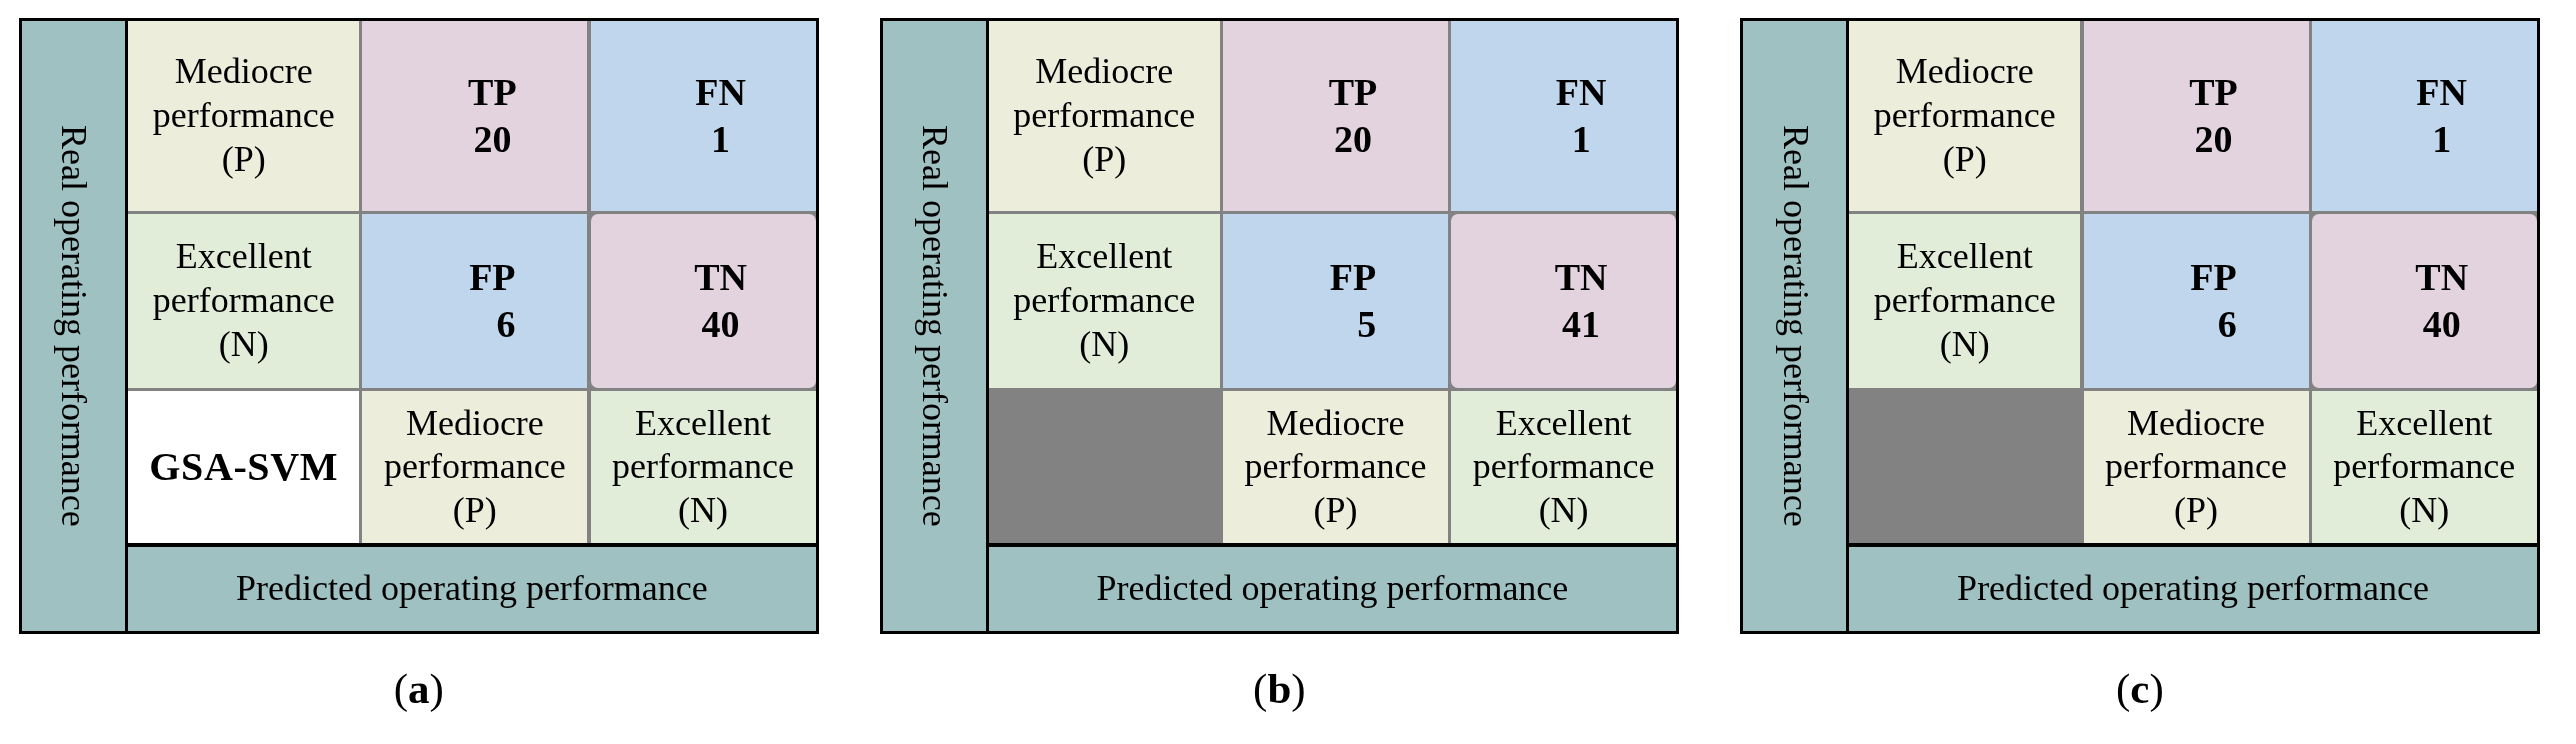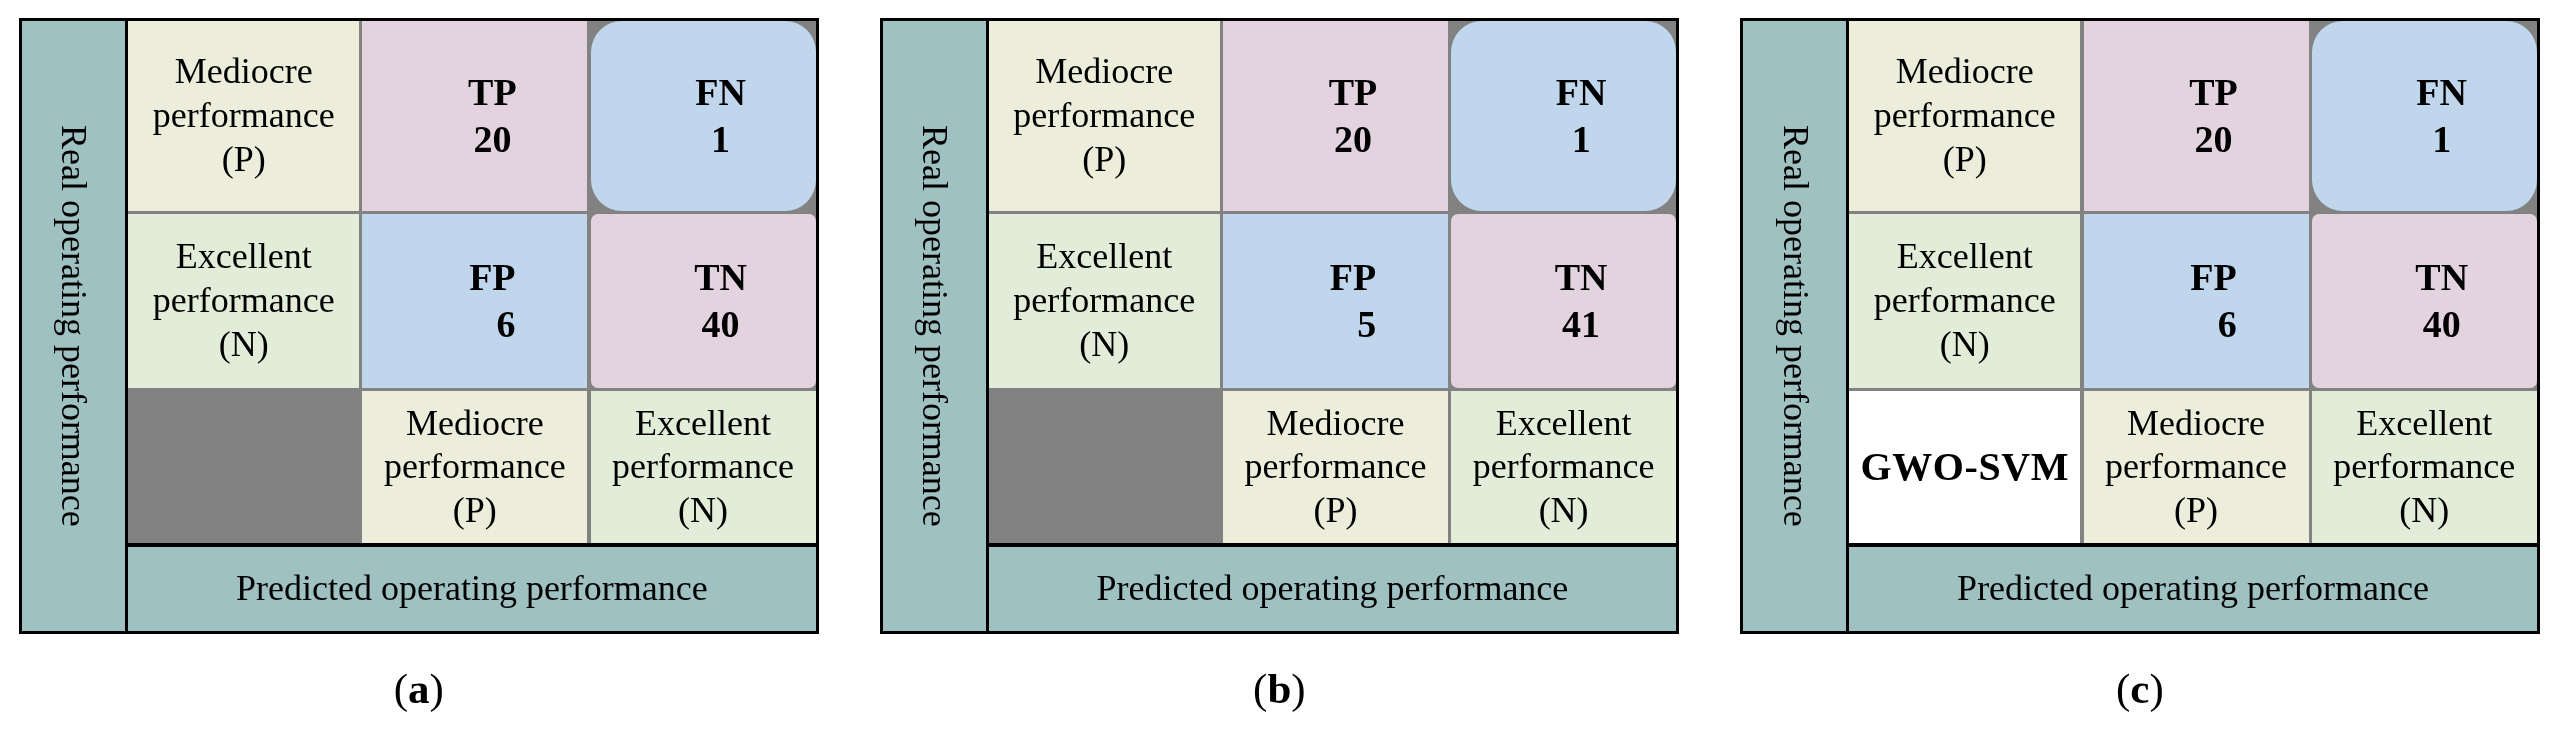--- a/index.html
+++ b/index.html
@@ -50,21 +50,21 @@
     writing-mode: vertical-rl;
     font-size: 36px;
   }
   .footer {
     grid-column: 2 / 5;
     grid-row: 4;
     background: var(--teal, #9FC1C2);
   }
   .r1c2 { grid-column: 2; grid-row: 1; }
   .r1c3 { grid-column: 3; grid-row: 1; }
-  .r1c4 { grid-column: 4; grid-row: 1; border-radius: 31px; }
+  .r1c4 { grid-column: 4; grid-row: 1; }
   .r2c2 { grid-column: 2; grid-row: 2; }
   .r2c3 { grid-column: 3; grid-row: 2; text-align: right; }
   .r2c4 { grid-column: 4; grid-row: 2; border-radius: 7px; }
   .r3c2 { grid-column: 2; grid-row: 3; }
   .r3c3 { grid-column: 3; grid-row: 3; }
   .r3c4 { grid-column: 4; grid-row: 3; }
   .bg-beige { background: var(--beige, #ECEDDA); }
   .bg-green { background: var(--green, #E2EDD9); }
   .bg-pink  { background: var(--pink,  #E2D3DF); }
   .bg-blue  { background: var(--blue,  #BFD6EC); }
@@ -118,20 +118,21 @@
 20</div>
       <div class="cell r1c4 bg-blue metric">FN
 1</div>
       <div class="cell r2c2 bg-green">Excellent
 performance
 (N)</div>
       <div class="cell r2c3 bg-blue metric">FP
 6</div>
       <div class="cell r2c4 bg-pink metric">TN
 40</div>
+      <div class="cell r3c2 bg-white model">GSA-SVM</div>
       <div class="cell r3c3 bg-beige">Mediocre
 performance
 (P)</div>
       <div class="cell r3c4 bg-green">Excellent
 performance
 (N)</div>
       <div class="cell footer">Predicted operating performance</div>
       <div class="black-v"></div>
       <div class="black-h"></div>
     </div>
@@ -178,21 +179,20 @@
 20</div>
       <div class="cell r1c4 bg-blue metric">FN
 1</div>
       <div class="cell r2c2 bg-green">Excellent
 performance
 (N)</div>
       <div class="cell r2c3 bg-blue metric">FP
 6</div>
       <div class="cell r2c4 bg-pink metric">TN
 40</div>
-      <div class="cell r3c2 bg-white model">GWO-SVM</div>
       <div class="cell r3c3 bg-beige">Mediocre
 performance
 (P)</div>
       <div class="cell r3c4 bg-green">Excellent
 performance
 (N)</div>
       <div class="cell footer">Predicted operating performance</div>
       <div class="black-v"></div>
       <div class="black-h"></div>
     </div>

